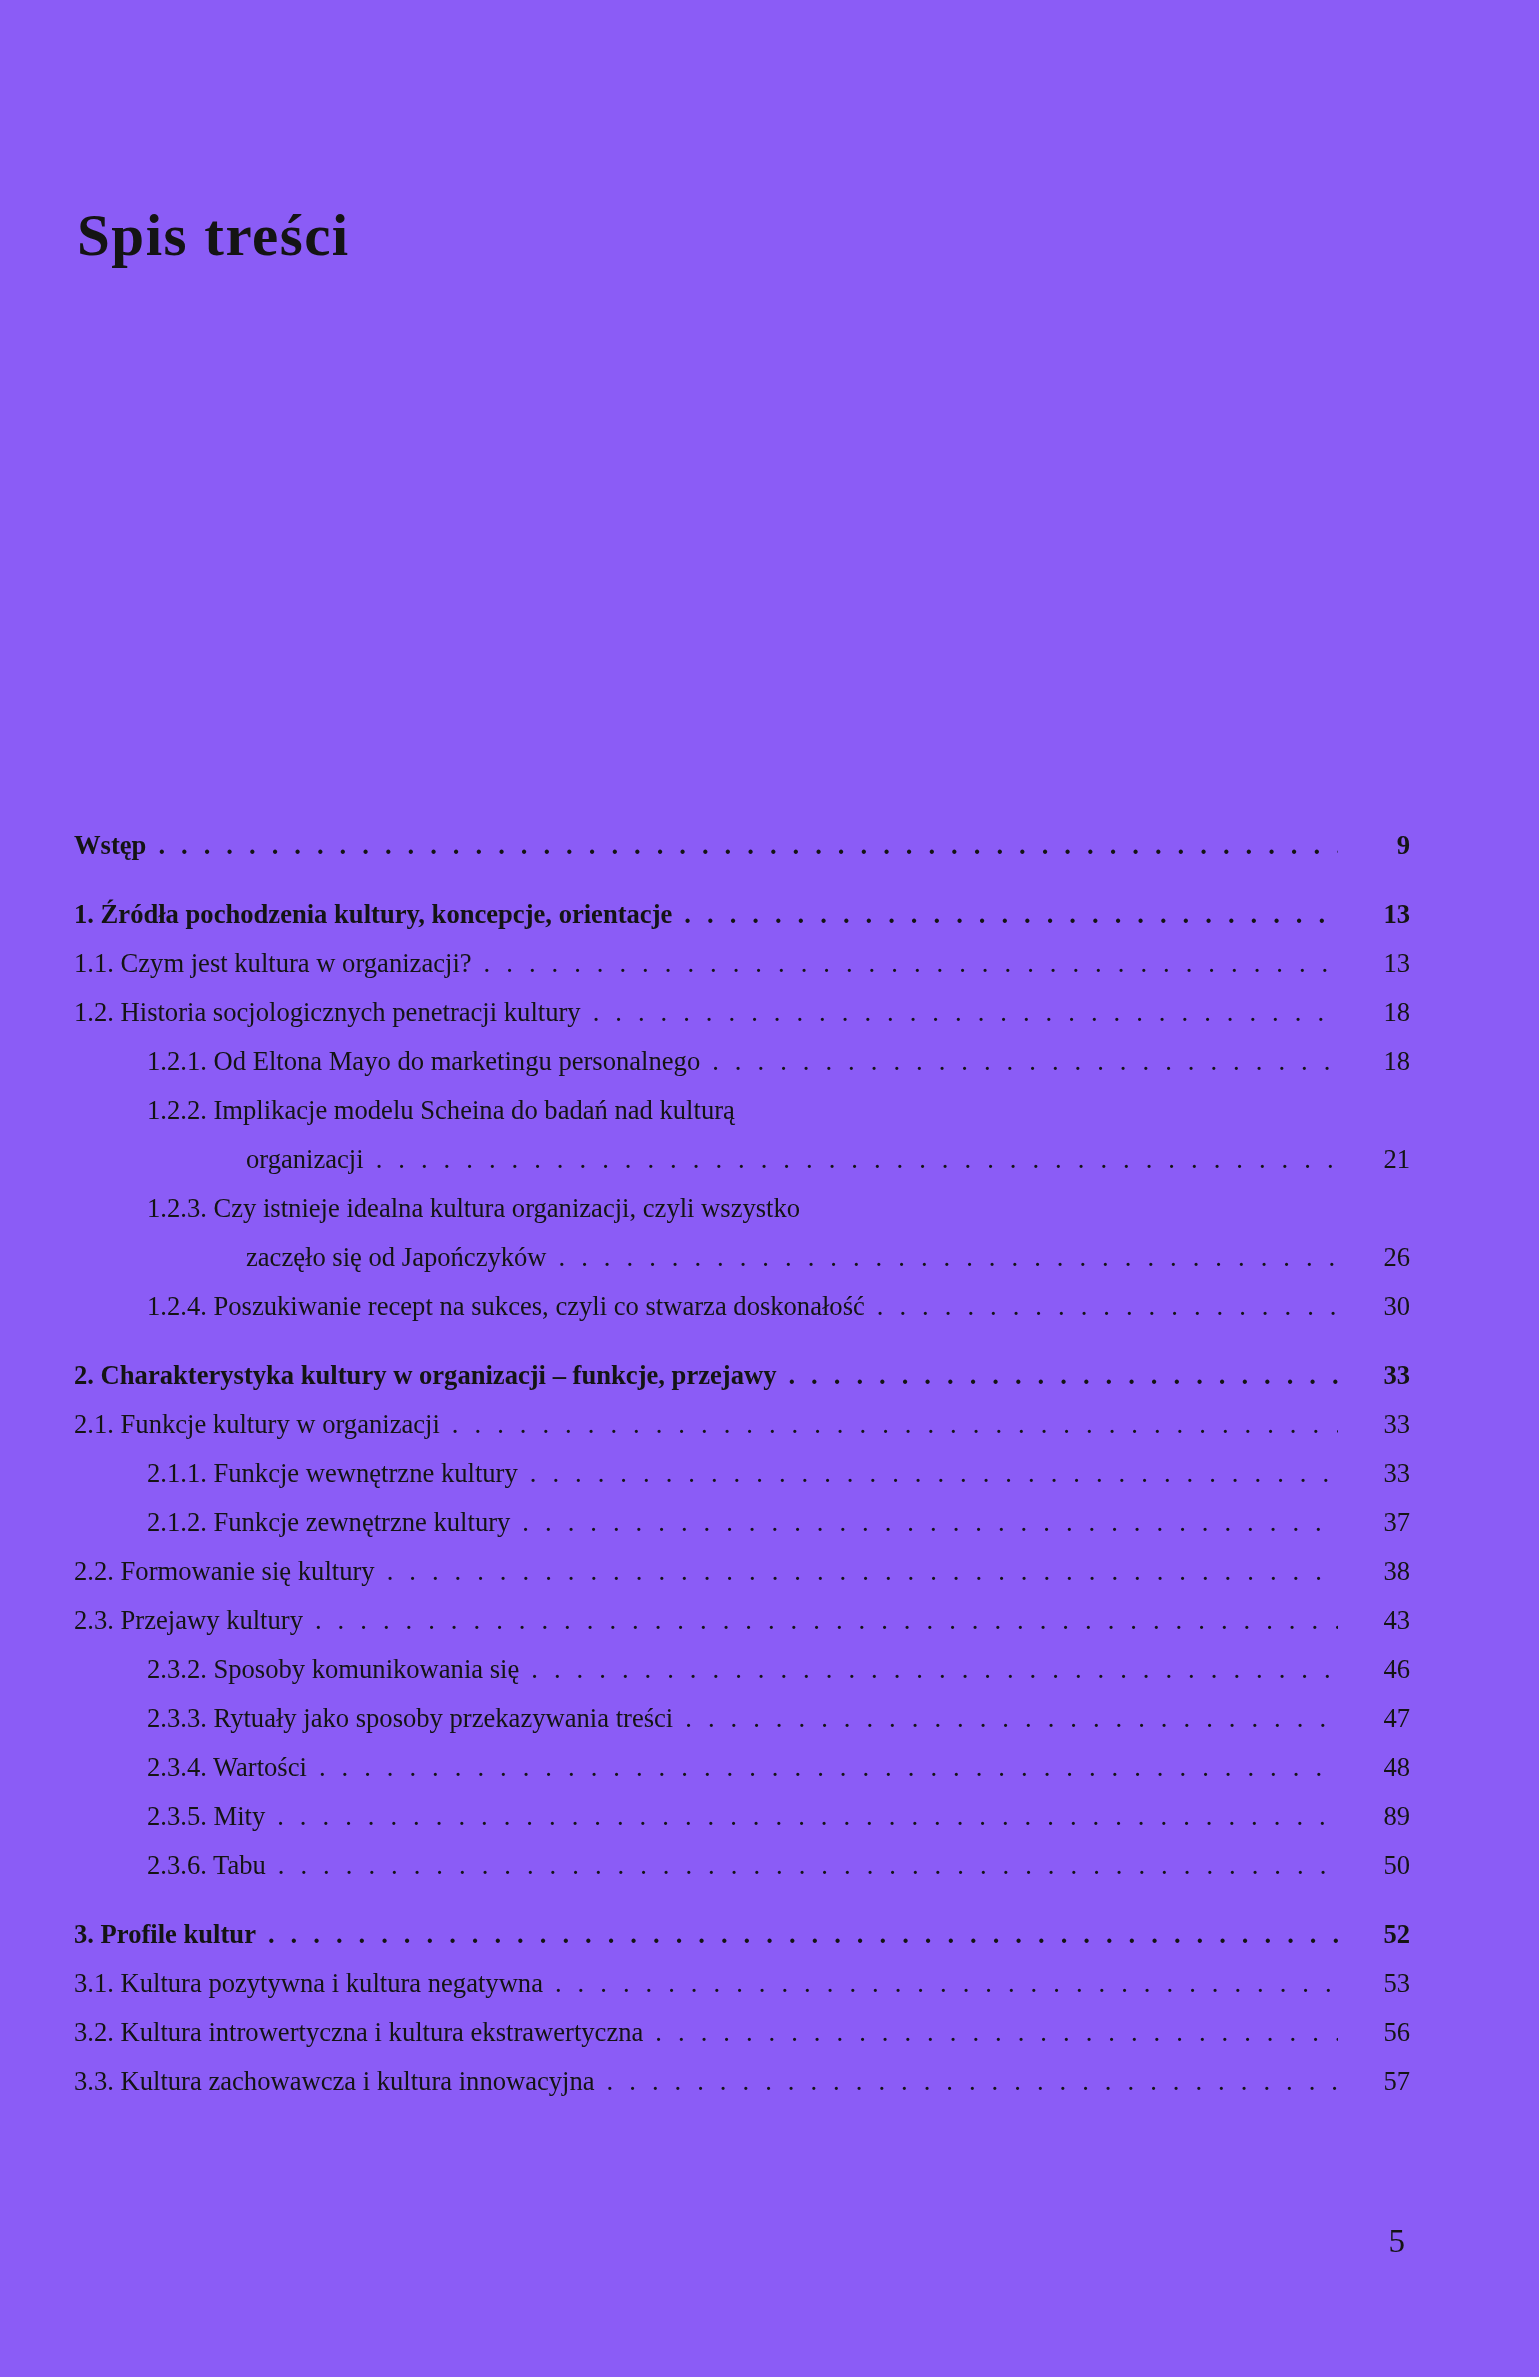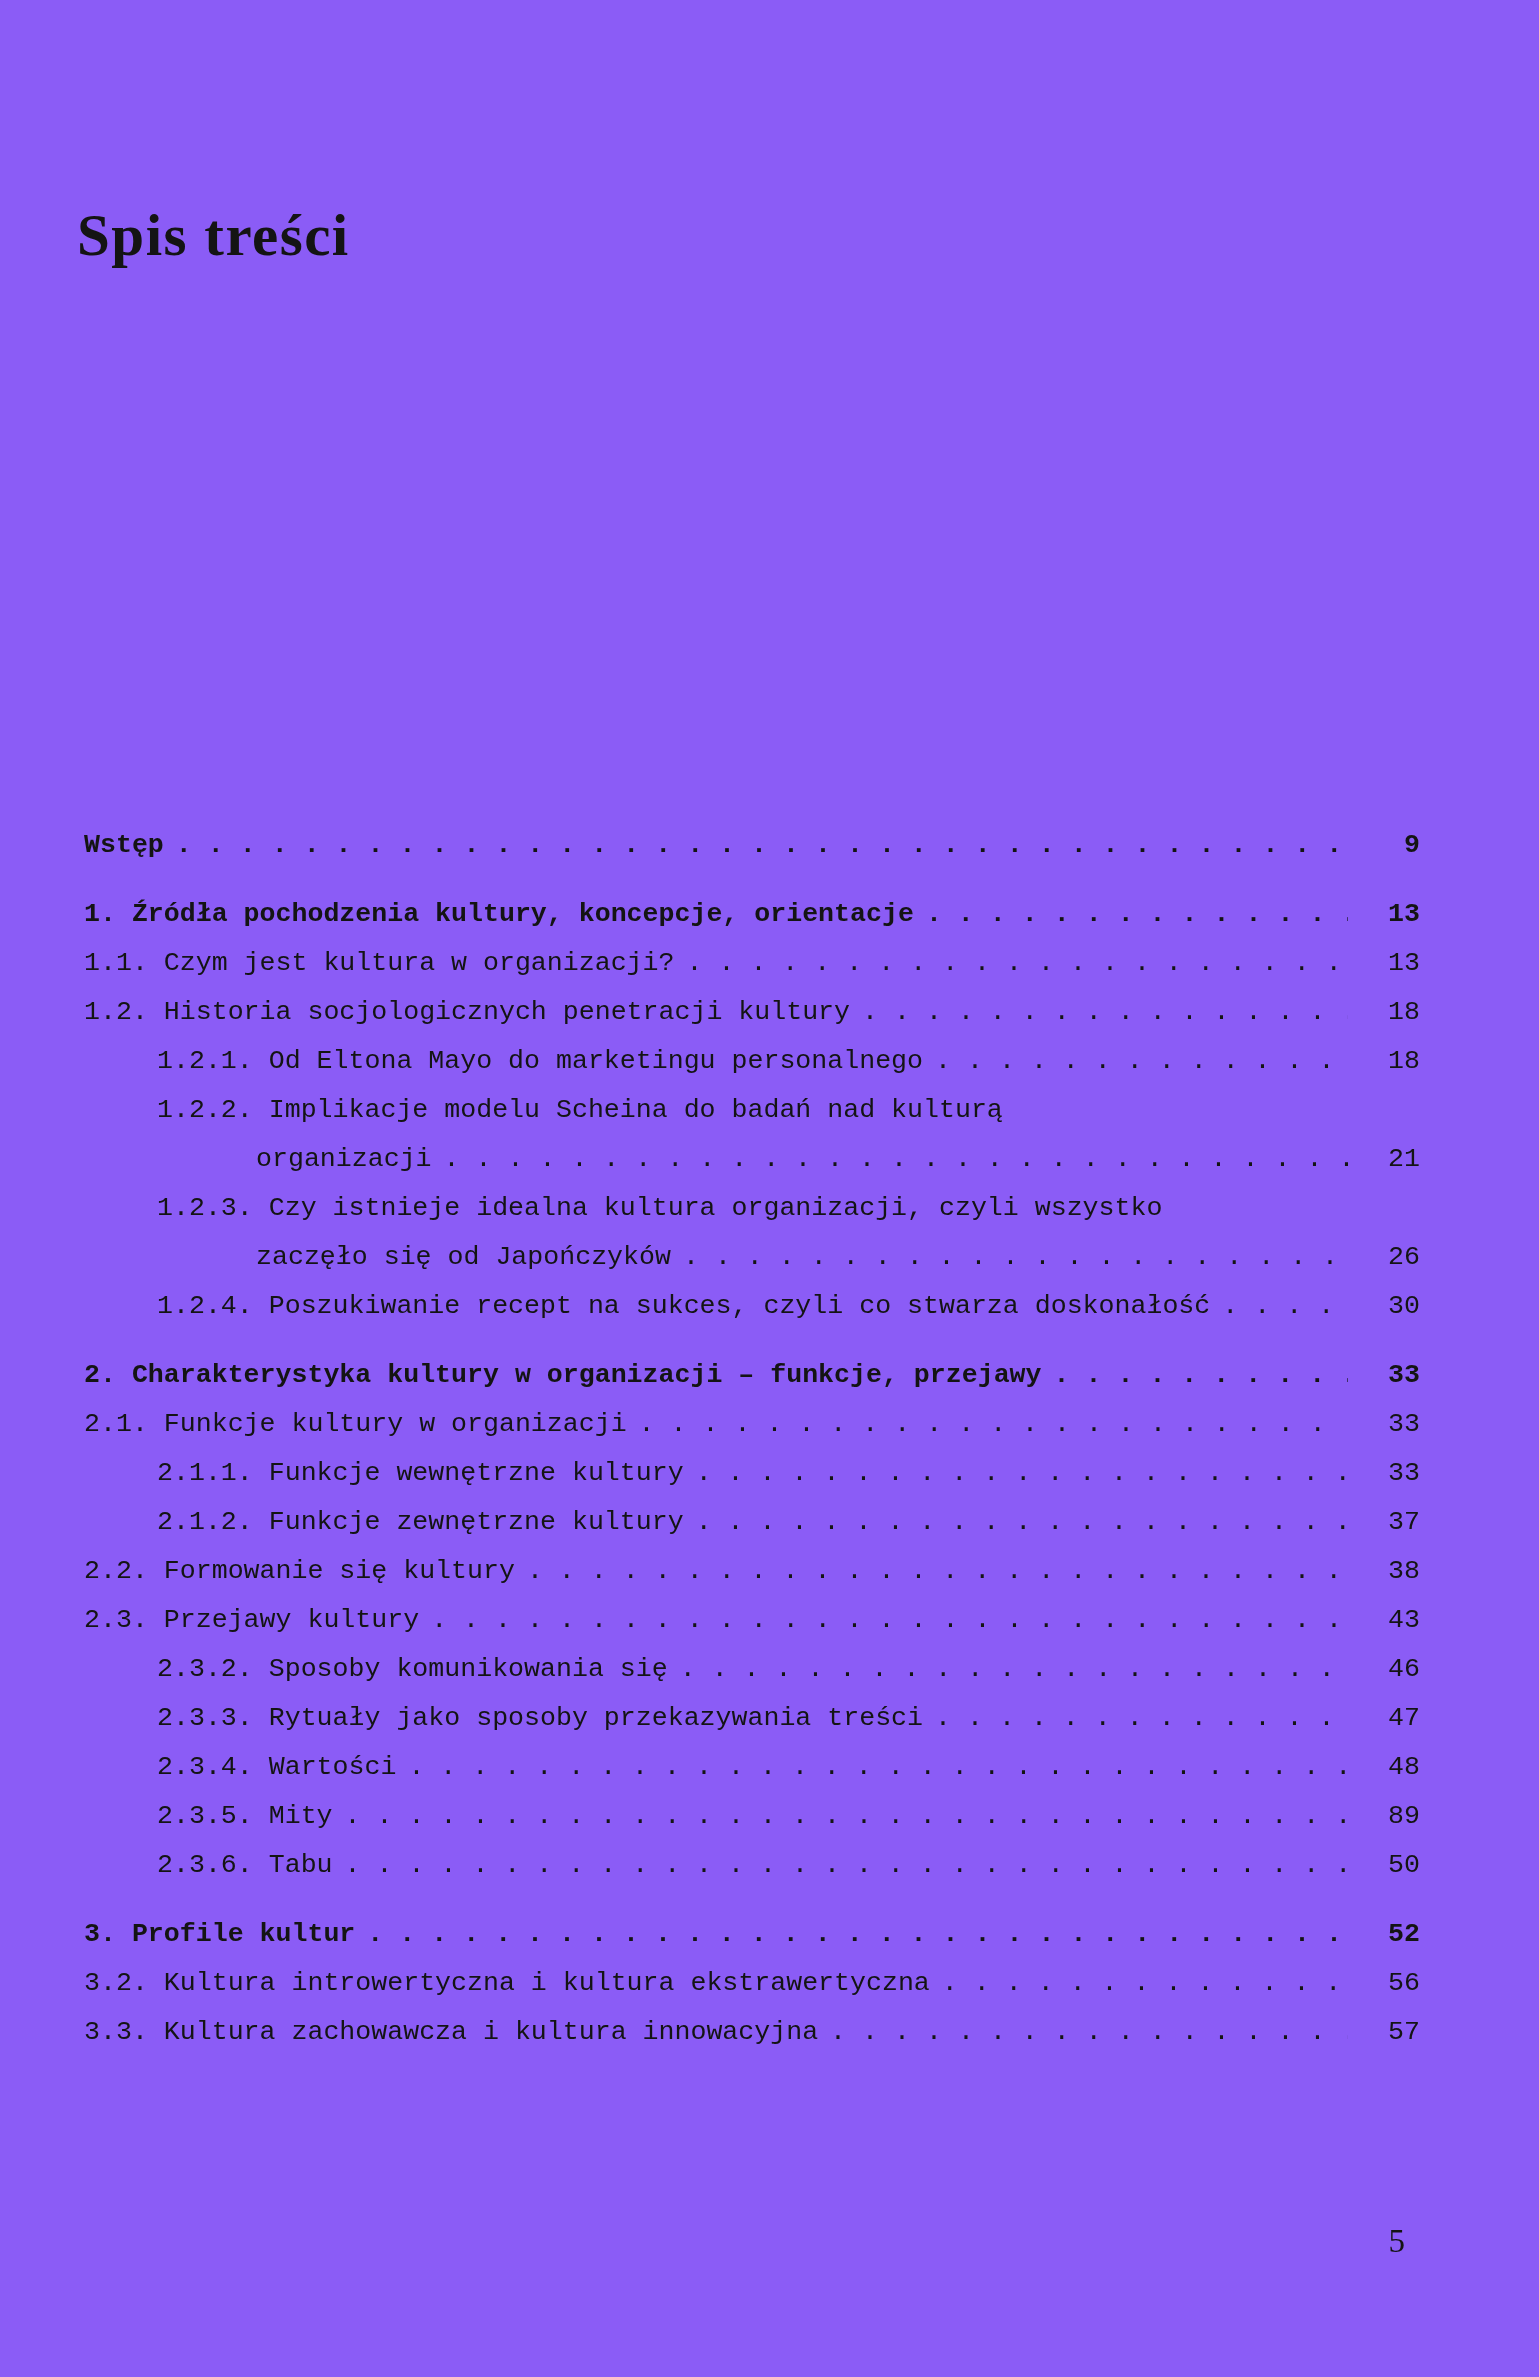--- a/index.html
+++ b/index.html
@@ -20,24 +20,23 @@
   .title {
     position: absolute;
     left: 77px;
     top: 161px;
     font-size: 59px;
     font-weight: 700;
     letter-spacing: 1.5px;
   }
   .toc {
     position: absolute;
-    left: 84px;
+    left: 74px;
     top: 821px;
     width: 1336px;
-    font-family: Liberation Mono, monospace;
   }
   .toc-row { font-size: 26.6px; }
   .toc-row.bold { font-weight: 700; }
   .toc-row.gap { margin-top: 20px; }
   .line {
     display: flex;
     align-items: baseline;
     line-height: 49px;
   }
   .level-1 .line1 { padding-left: 73px; }
@@ -235,20 +234,28 @@
       <div class="toc-row level-0 bold gap">
     <div class="line line1">
       <span class="label">3. Profile kultur</span>
       <span class="leader"></span>
       <span class="page">52</span>
     </div>
 
   </div>
       <div class="toc-row level-0">
     <div class="line line1">
+      <span class="label">3.1. Kultura pozytywna i kultura negatywna</span>
+      <span class="leader"></span>
+      <span class="page">53</span>
+    </div>
+
+  </div>
+      <div class="toc-row level-0">
+    <div class="line line1">
       <span class="label">3.2. Kultura introwertyczna i kultura ekstrawertyczna</span>
       <span class="leader"></span>
       <span class="page">56</span>
     </div>
 
   </div>
       <div class="toc-row level-0">
     <div class="line line1">
       <span class="label">3.3. Kultura zachowawcza i kultura innowacyjna</span>
       <span class="leader"></span>

